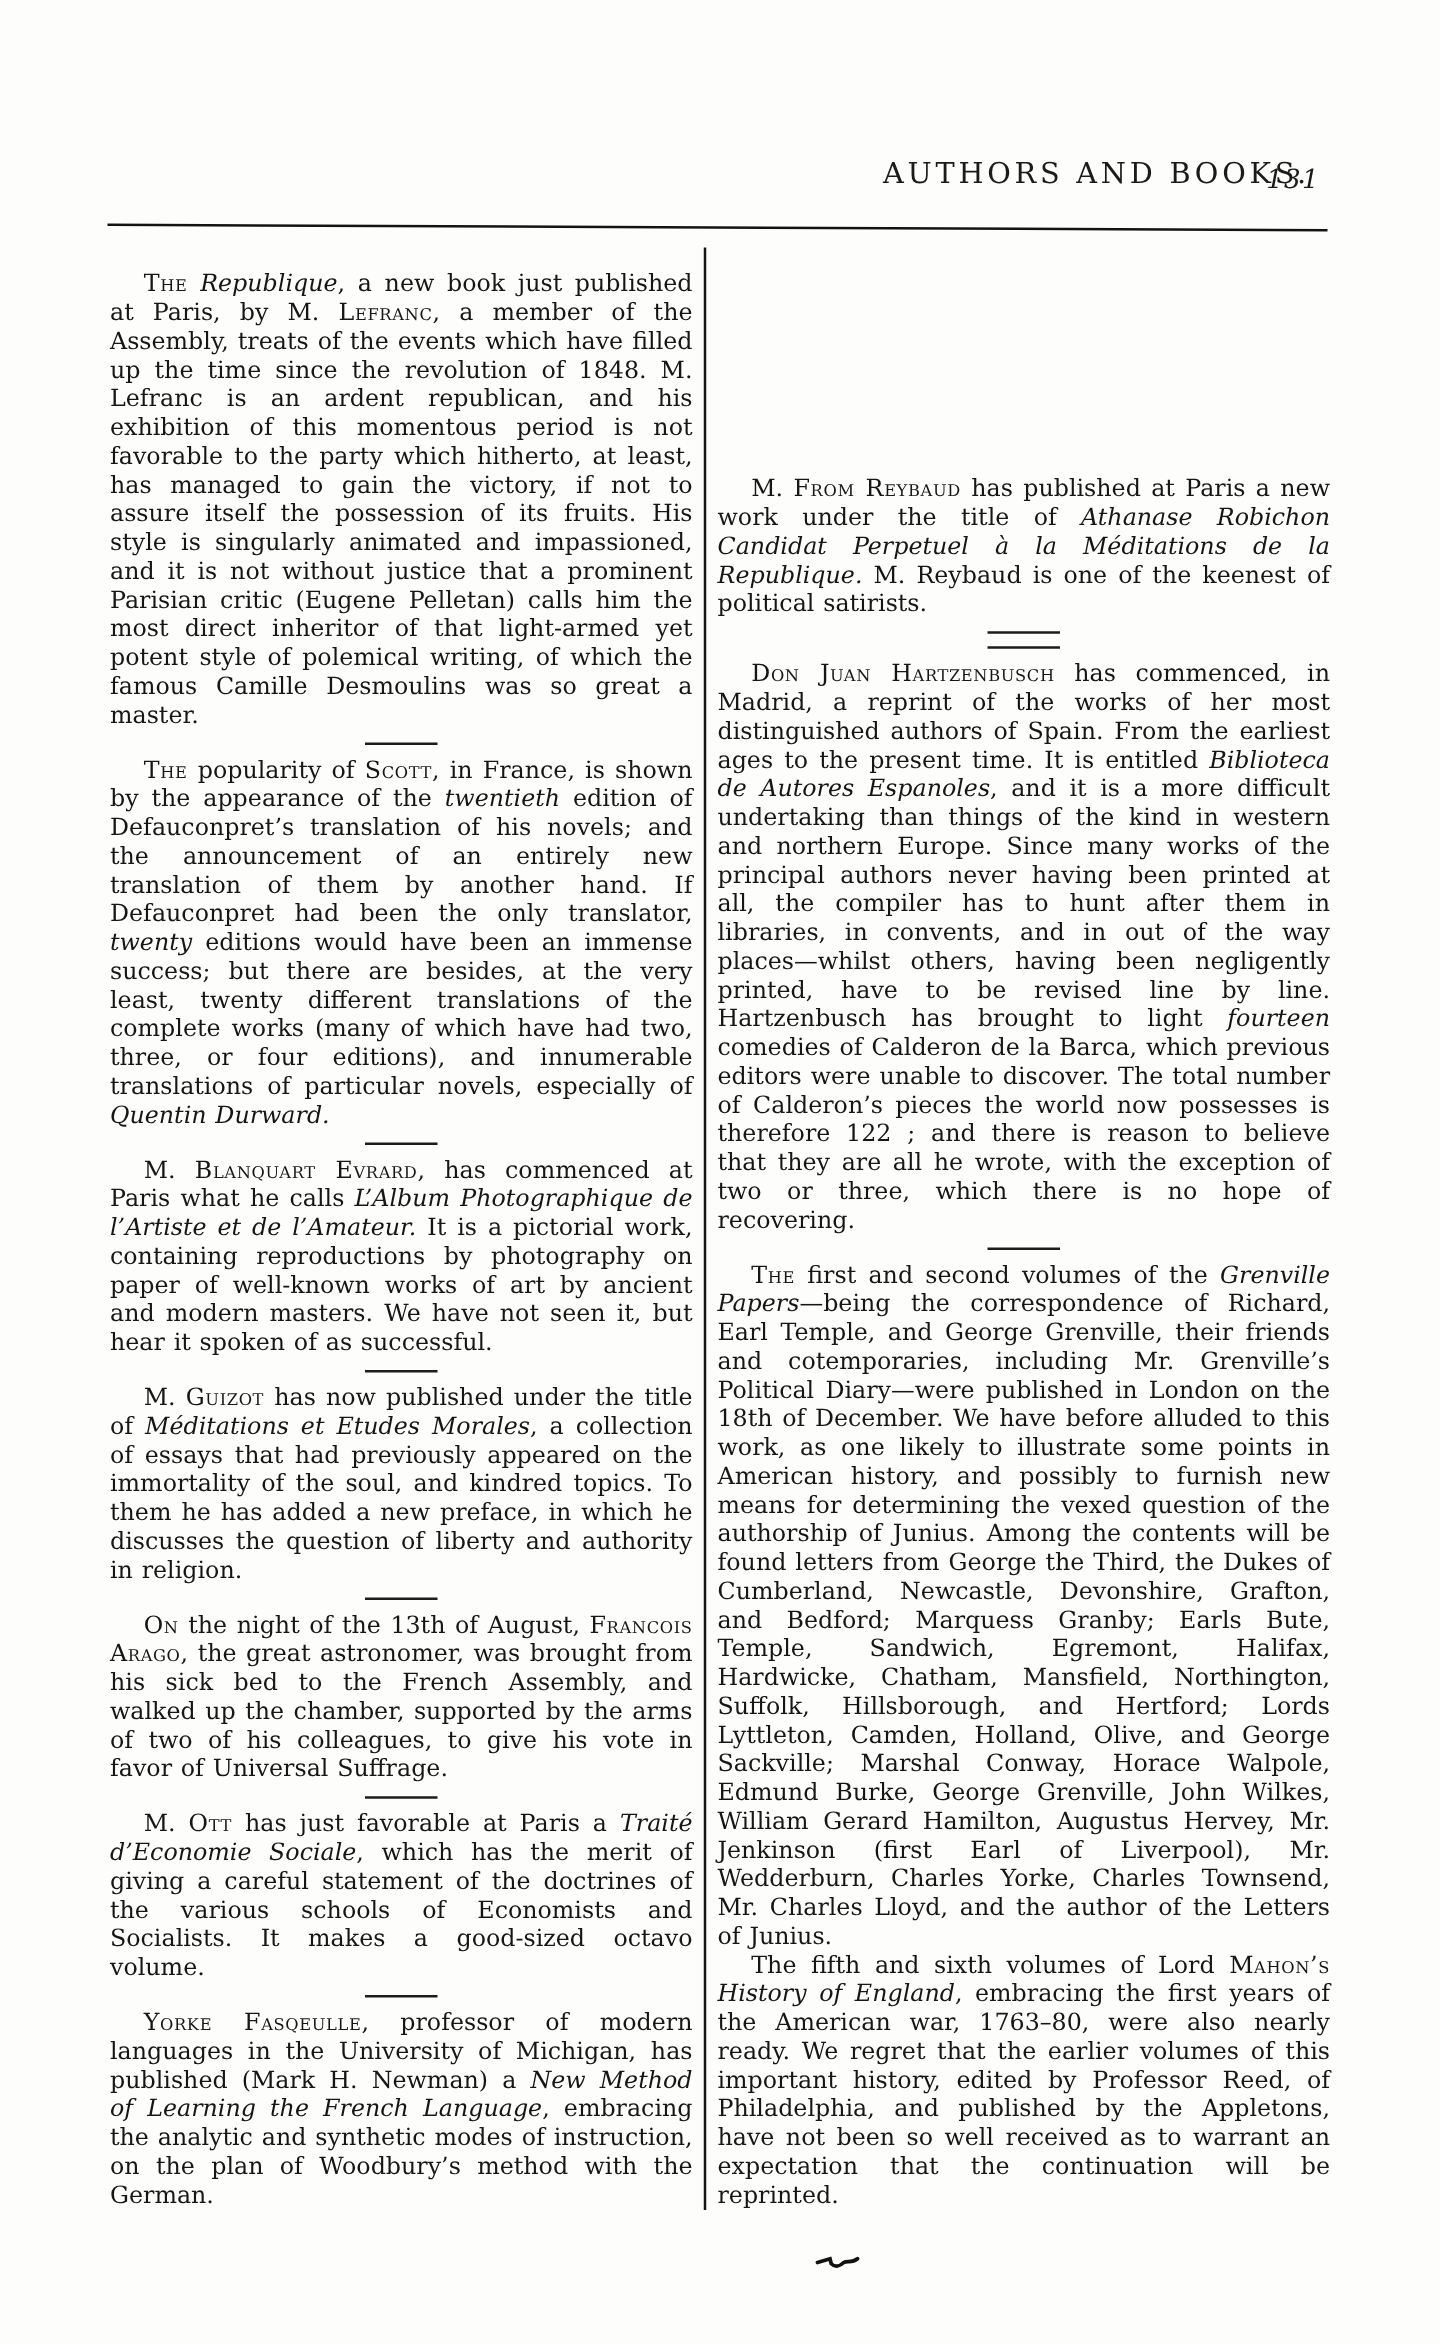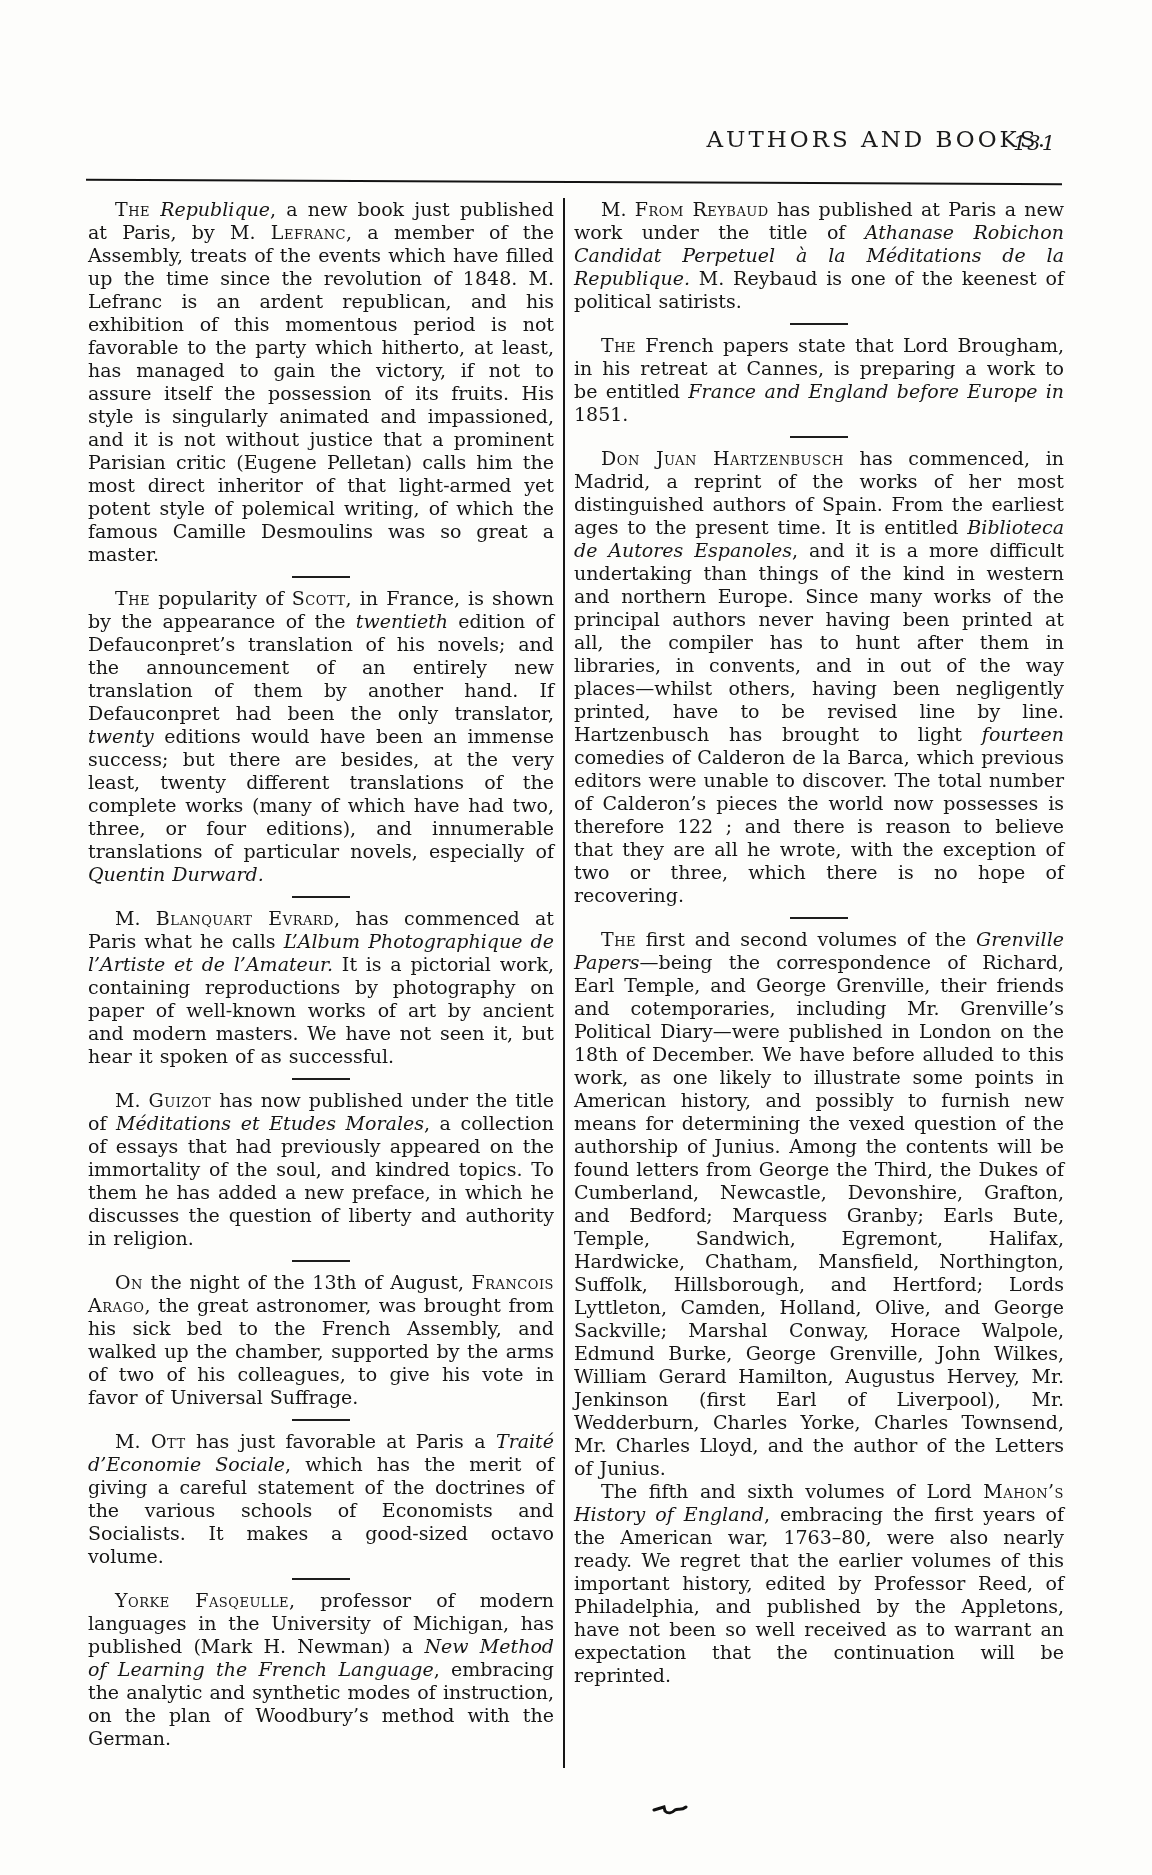--- a/index.html
+++ b/index.html
@@ -43,21 +43,21 @@
     height: 2px;
     background: #131313;
     transform: rotate(0.25deg);
   }
   .columns {
     position: absolute;
     top: 198px;
     left: 88px;
     width: 976px;
     display: flex;
-    align-items: flex-start;
+    align-items: flex-end;
   }
   .col { display: block; }
   .col-left { width: 466px; }
   .col-right { flex: 1; }
   .col-rule {
     width: 2px;
     background: #161616;
     margin: 0 9px 0 9px;
     min-height: 1570px;
   }
@@ -110,21 +110,20 @@
         <p class="para"><span class="sc">On</span><span> the night of the 13th of August, </span><span class="sc">Francois Arago</span><span>, the great astronomer, was brought from his sick bed to the French Assembly, and walked up the chamber, supported by the arms of two of his colleagues, to give his vote in favor of Universal Suffrage.</span></p>
         <div class="pdivider"></div>
         <p class="para"><span>M. </span><span class="sc">Ott</span><span> has just favorable at Paris a </span><span class="i">Traité d’Economie Sociale</span><span>, which has the merit of giving a careful statement of the doctrines of the various schools of Economists and Socialists. It makes a good-sized octavo volume.</span></p>
         <div class="pdivider"></div>
         <p class="para"><span class="sc">Yorke Fasqeulle</span><span>, professor of modern languages in the University of Michigan, has published (Mark H. Newman) a </span><span class="i">New Method of Learning the French Language</span><span>, embracing the analytic and synthetic modes of instruction, on the plan of Woodbury’s method with the German.</span></p>
       </div>
     <div class="col-rule"></div>
     <div class="col col-right">
         <p class="para"><span>M. </span><span class="sc">From Reybaud</span><span> has published at Paris a new work under the title of </span><span class="i">Athanase Robichon Candidat Perpetuel à la Méditations de la Republique.</span><span> M. Reybaud is one of the keenest of political satirists.</span></p>
         <div class="pdivider"></div>
-        <p class="para"><span class="sc">The</span><span> French papers state that Lord Brougham, in his retreat at Cannes, is preparing a work to be entitled </span><span class="i">France and England before Europe in</span><span> 1851.</span></p>
         <div class="pdivider"></div>
         <p class="para"><span class="sc">Don Juan Hartzenbusch</span><span> has commenced, in Madrid, a reprint of the works of her most distinguished authors of Spain. From the earliest ages to the present time. It is entitled </span><span class="i">Biblioteca de Autores Espanoles</span><span>, and it is a more difficult undertaking than things of the kind in western and northern Europe. Since many works of the principal authors never having been printed at all, the compiler has to hunt after them in libraries, in convents, and in out of the way places—whilst others, having been negligently printed, have to be revised line by line. Hartzenbusch has brought to light </span><span class="i">fourteen</span><span> comedies of Calderon de la Barca, which previous editors were unable to discover. The total number of Calderon’s pieces the world now possesses is therefore 122 ; and there is reason to believe that they are all he wrote, with the exception of two or three, which there is no hope of recovering.</span></p>
         <div class="pdivider"></div>
         <p class="para"><span class="sc">The</span><span> first and second volumes of the </span><span class="i">Grenville Papers</span><span>—being the correspondence of Richard, Earl Temple, and George Grenville, their friends and cotemporaries, including Mr. Grenville’s Political Diary—were published in London on the 18th of December. We have before alluded to this work, as one likely to illustrate some points in American history, and possibly to furnish new means for determining the vexed question of the authorship of Junius. Among the contents will be found letters from George the Third, the Dukes of Cumberland, Newcastle, Devonshire, Grafton, and Bedford; Marquess Granby; Earls Bute, Temple, Sandwich, Egremont, Halifax, Hardwicke, Chatham, Mansfield, Northington, Suffolk, Hillsborough, and Hertford; Lords Lyttleton, Camden, Holland, Olive, and George Sackville; Marshal Conway, Horace Walpole, Edmund Burke, George Grenville, John Wilkes, William Gerard Hamilton, Augustus Hervey, Mr. Jenkinson (first Earl of Liverpool), Mr. Wedderburn, Charles Yorke, Charles Townsend, Mr. Charles Lloyd, and the author of the Letters of Junius.</span></p>
         <p class="para"><span>The fifth and sixth volumes of Lord </span><span class="sc">Mahon’s</span><span> </span><span class="i">History of England</span><span>, embracing the first years of the American war, 1763–80, were also nearly ready. We regret that the earlier volumes of this important history, edited by Professor Reed, of Philadelphia, and published by the Appletons, have not been so well received as to warrant an expectation that the continuation will be reprinted.</span></p>
       </div>
   </div>
 
   <svg class="ink-mark" viewBox="0 0 36 16">
     <path d="M2 8 L12 5 L13 9 C16 12 20 11 23 8 C26 6 29 9 34 5" fill="none" stroke="#111" stroke-width="3" stroke-linecap="round"></path>

